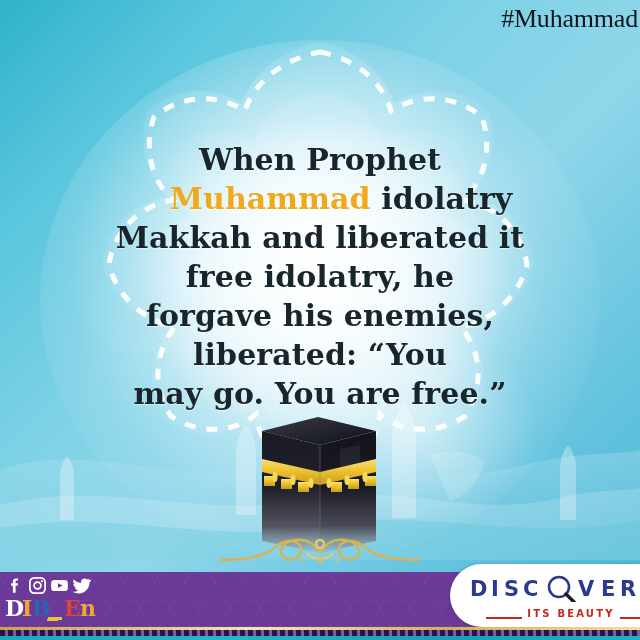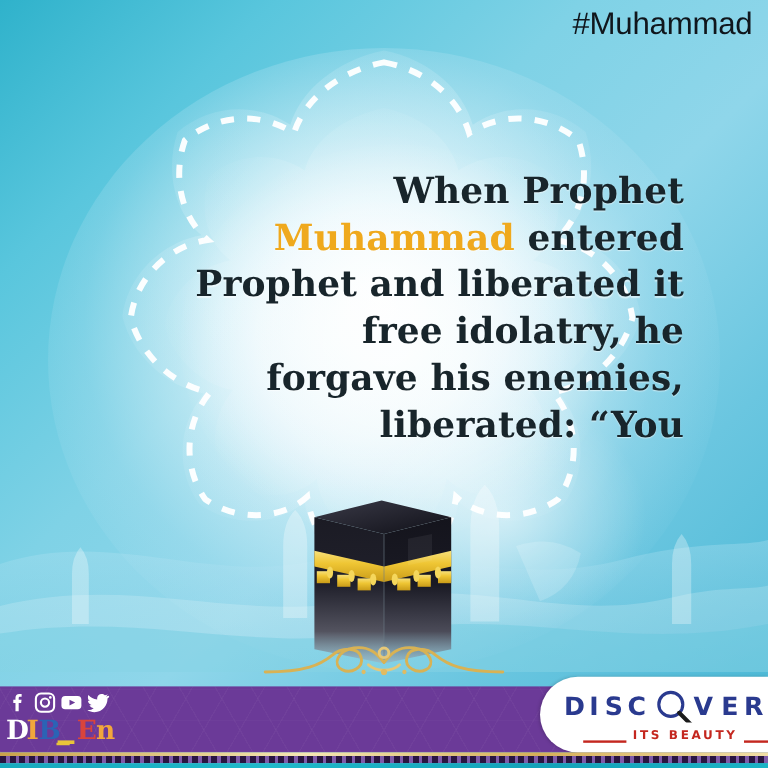--- a/index.html
+++ b/index.html
@@ -22,31 +22,31 @@
   .glow-c{
     left:300px;top:330px;width:240px;height:200px;
     background:radial-gradient(ellipse at 50% 50%, rgba(255,255,255,.5) 0%, rgba(255,255,255,0) 70%);
   }
   
   .mandala{position:absolute;left:0;top:0;width:640px;height:640px;}
   .dashring{position:absolute;left:0;top:0;width:640px;height:640px;}
   
   #quote{
     position:absolute;left:70px;top:140px;width:500px;
-    text-align:right;
+    text-align:center;
     font-family:"DejaVu Serif","Liberation Serif",serif;
     font-weight:bold;font-size:30px;line-height:39px;
     color:#18252b;letter-spacing:.1px;
     text-shadow:0 1px 1px rgba(255,255,255,.55);
   }
   #quote .gold{color:#efa91d;margin-left:42px;}
   
   #hashtag{
-    position:absolute;right:13px;top:4px;
-    font-family:Liberation Sans, sans-serif;
+    position:absolute;right:2px;top:4px;
+    font-family:Liberation Serif, serif;
     font-size:26px;color:#10161c;letter-spacing:-.2px;
   }
   
   #kaaba{position:absolute;left:248px;top:415px;width:144px;height:140px;}
   
   #footer{
     position:absolute;left:0;bottom:0;width:640px;height:83px;
   }
   .f-gold-top{position:absolute;left:0;top:11px;width:640px;height:4px;
     background:linear-gradient(90deg,#caa martin 0%,#d9b356 0%,#f0dca0 25%,#c9a24a 55%,#f3e3b0 80%,#cfa850 100%);}
@@ -198,25 +198,26 @@
         C -170,-120 -176,-154 -166,-183
         C -141,-204 -104,-208 -75,-189
         C -67,-216 -38,-241 0,-248 Z"></path>
     </g>
   </svg>
 
   <div id="hashtag">#Muhammad</div>
 
   <div id="quote">
       <div><span>When Prophet</span></div>
-      <div><span class="gold">Muhammad</span><span> entered</span></div>
-      <div><span>Prophet and liberated it</span></div>
+      <div><span class="gold">Muhammad</span><span> idolatry</span></div>
+      <div><span>Makkah and liberated it</span></div>
       <div><span>free idolatry, he</span></div>
       <div><span>forgave his enemies,</span></div>
       <div><span>liberated: “You</span></div>
+      <div><span>may go. You are free.”</span></div>
     </div>
 
   <svg id="kaaba" viewBox="0 0 144 140">
     <defs>
       <linearGradient id="kfaceL" x1="0" y1="0" x2="0" y2="1">
         <stop offset="0%" stop-color="#1b1b24"></stop>
         <stop offset="46%" stop-color="#20202b"></stop>
         <stop offset="78%" stop-color="#53535f"></stop>
         <stop offset="100%" stop-color="#9fb7c4" stop-opacity="0.65"></stop>
       </linearGradient>

